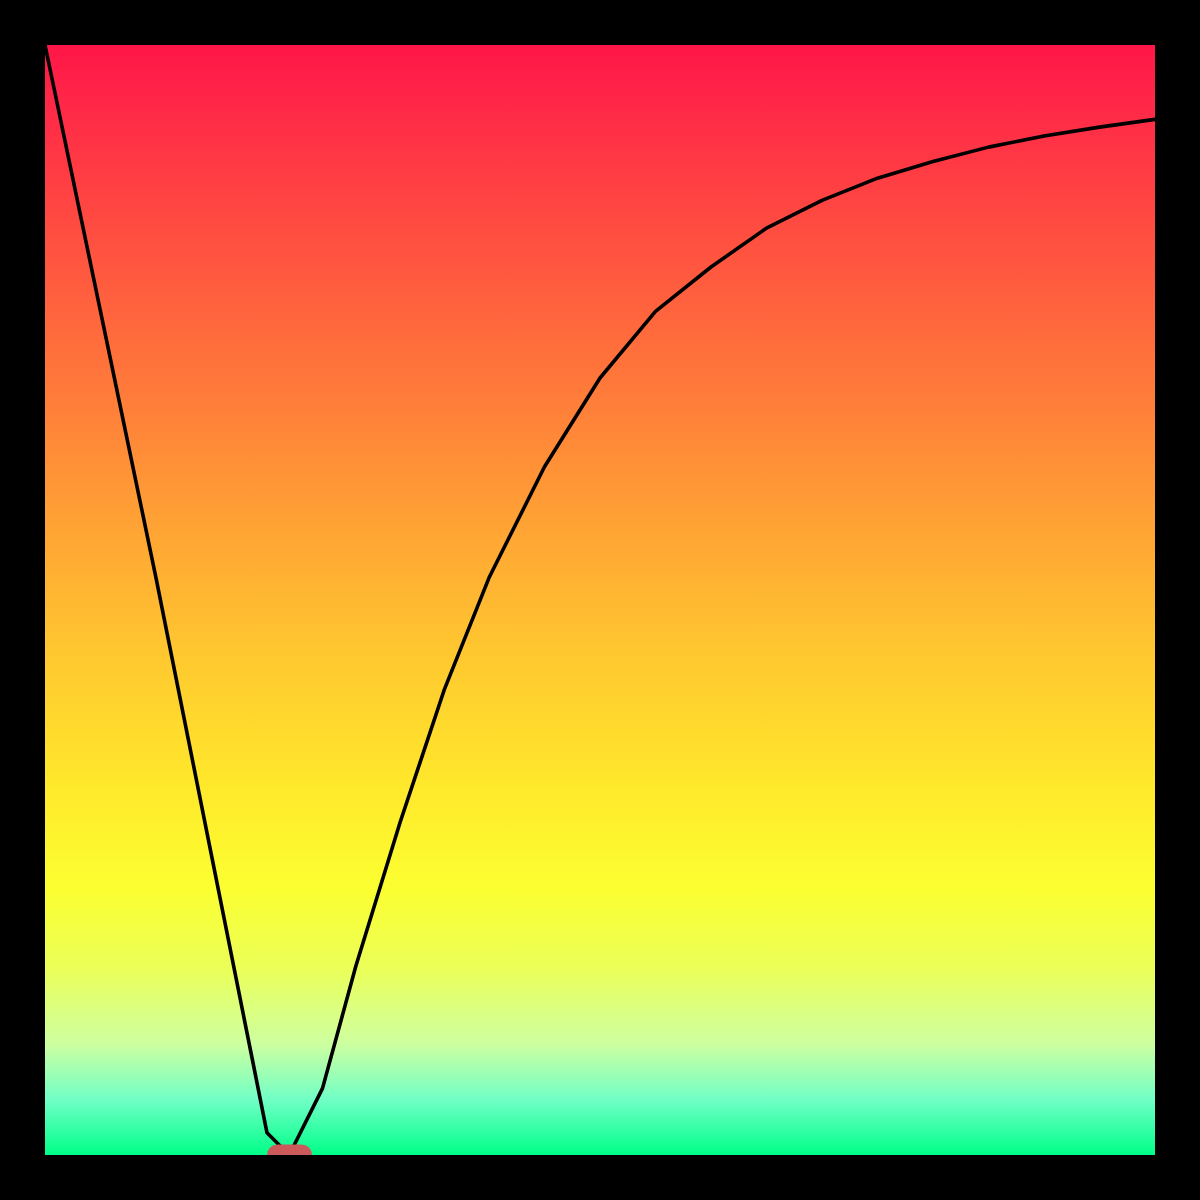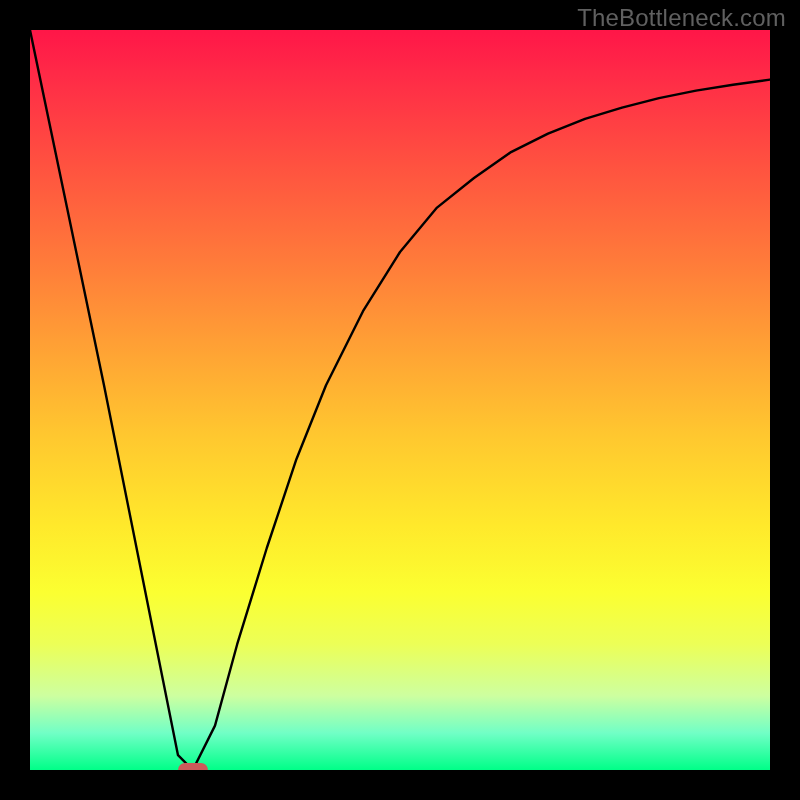--- a/index.html
+++ b/index.html
@@ -70,21 +70,20 @@
     background: #cc5a5a;
     border-radius: 7px;
     z-index: 3;
     transform: translate(-50%, -50%);
   }
 </style>
 </head>
 <body>
 
 <div class="frame">
-  <div class="watermark">TheBottleneck.com</div>
   <div class="plot">
     <div class="gradient"></div>
     <svg class="curve-svg" viewBox="0 0 740 740" preserveAspectRatio="none">
       <path id="curve-path" d="M0.00 0.00 L37.00 177.60 L74.00 355.20 L111.00 540.20 L133.20 651.20 L148.00 725.20 L162.80 740.00 L185.00 695.60 L207.20 614.20 L236.80 518.00 L266.40 429.20 L296.00 355.20 L333.00 281.20 L370.00 222.00 L407.00 177.60 L444.00 148.00 L481.00 122.10 L518.00 103.60 L555.00 88.80 L592.00 77.70 L629.00 68.08 L666.00 60.68 L703.00 54.76 L740.00 49.58" stroke="#000" stroke-width="2.4" fill="none" stroke-linejoin="round" stroke-linecap="round"></path>
     </svg>
     <div class="marker" id="marker" style="left: 162.8px; top: 740px;"></div>
   </div>
 </div>
 
 </body></html>

